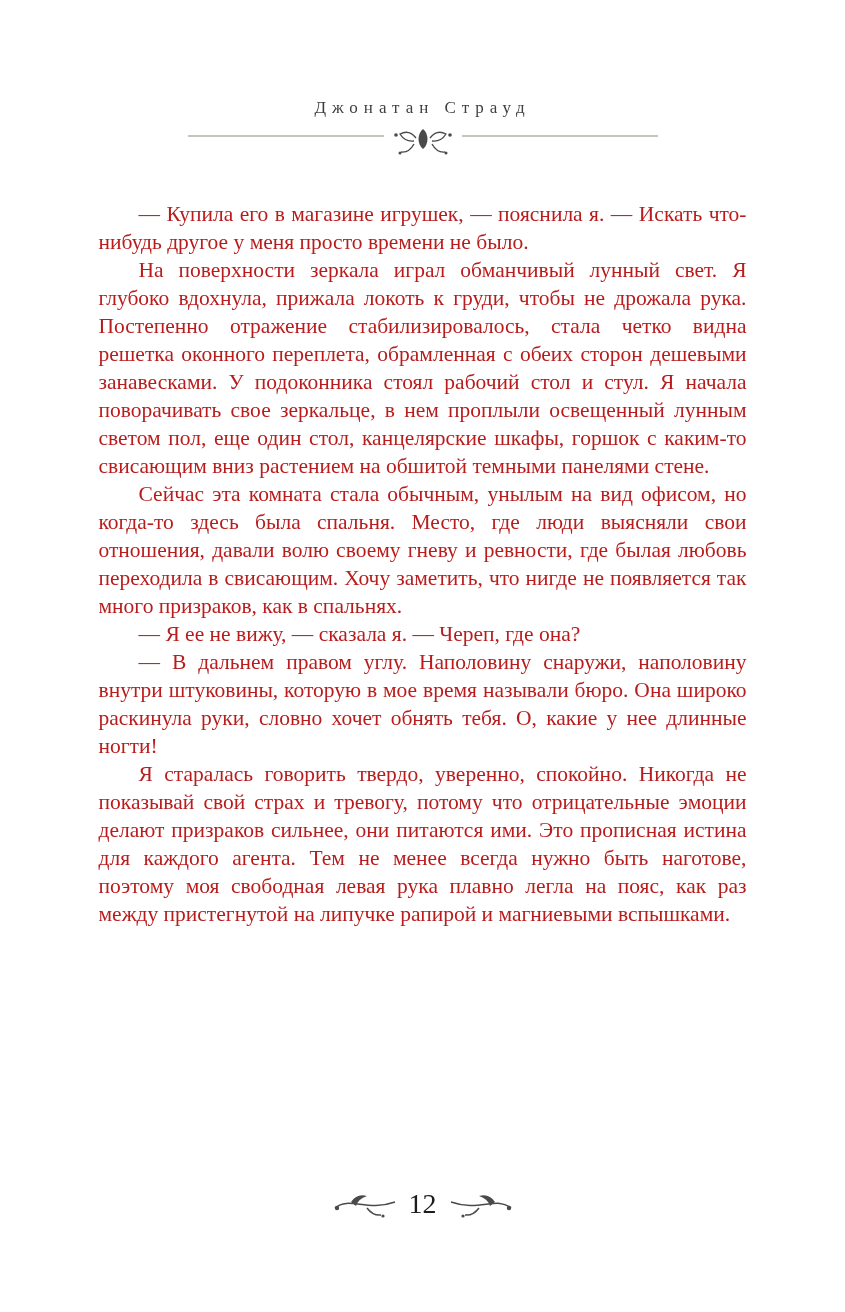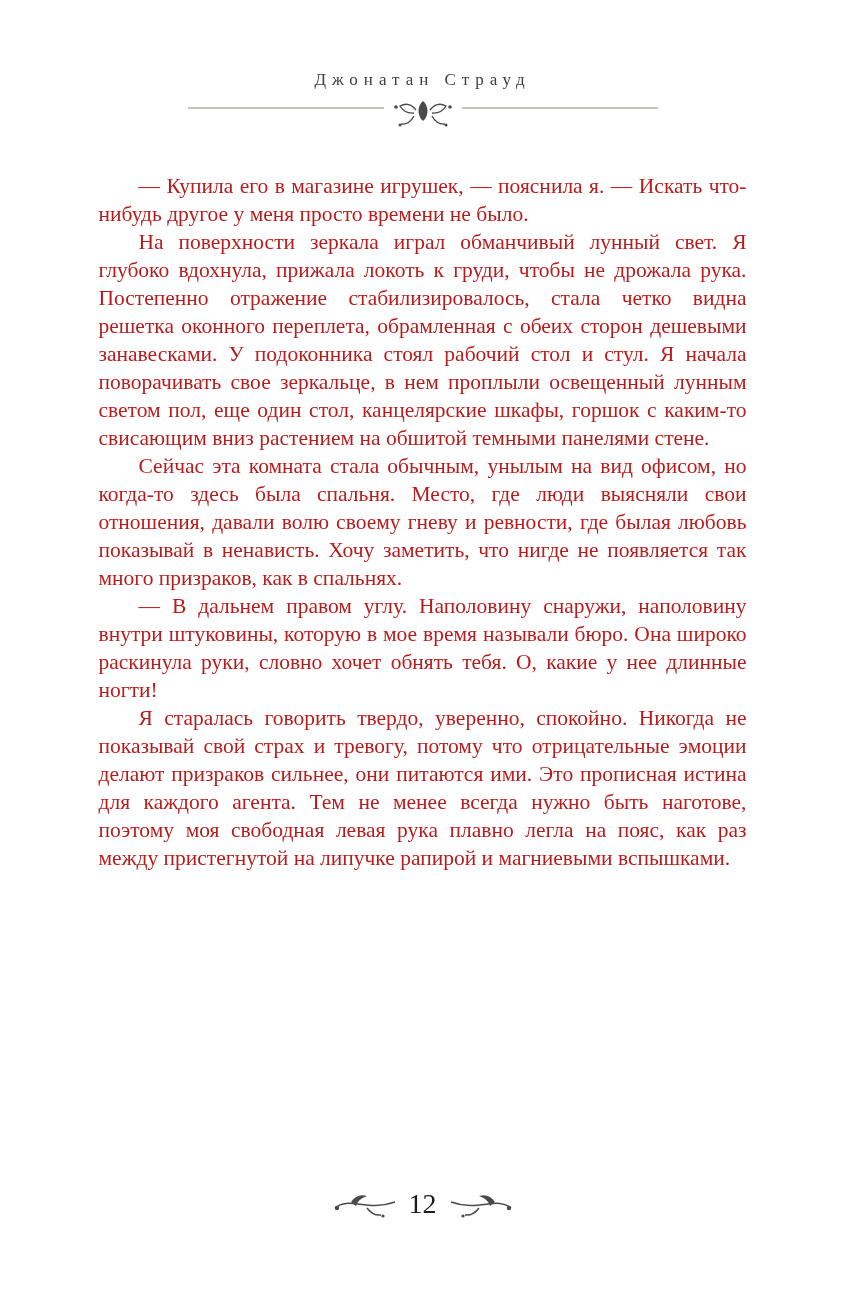--- a/index.html
+++ b/index.html
@@ -11,21 +11,21 @@
     position: relative;
     width: 845px;
     height: 1312px;
     background: #ffffff;
     font-family: "Liberation Serif", "DejaVu Serif", serif;
     color: #1c1c1c;
     overflow: hidden;
     box-sizing: border-box;
   }
   .running-header {
-    padding-top: 70px;
+    padding-top: 98px;
     text-align: center;
   }
   .author {
     font-size: 17px;
     letter-spacing: 6px;
     color: #3f3f3f;
     font-weight: 400;
   }
   .header-ornament {
     display: block;
@@ -88,21 +88,22 @@
         <circle cx="262" cy="9" r="1.8" fill="#4a4a4a" stroke="none"></circle>
         <circle cx="212" cy="27" r="1.5" fill="#4a4a4a" stroke="none"></circle>
         <circle cx="258" cy="27" r="1.5" fill="#4a4a4a" stroke="none"></circle>
       </g>
     </svg>
   </header>
 
   <main class="body-text" id="body-text">
       <p class="para">— Купила его в магазине игрушек, — пояснила я. — Искать что-нибудь другое у меня просто времени не было.</p>
       <p class="para">На поверхности зеркала играл обманчивый лунный свет. Я глубоко вдохнула, прижала локоть к груди, чтобы не дрожала рука. Постепенно отражение стабилизировалось, стала четко видна решетка оконного переплета, обрамленная с обеих сторон дешевыми занавесками. У подоконника стоял рабочий стол и стул. Я начала поворачивать свое зеркальце, в нем проплыли освещенный лунным светом пол, еще один стол, канцелярские шкафы, горшок с каким-то свисающим вниз растением на обшитой темными панелями стене.</p>
-      <p class="para">Сейчас эта комната стала обычным, унылым на вид офисом, но когда-то здесь была спальня. Место, где люди выясняли свои отношения, давали волю своему гневу и ревности, где былая любовь показывай в ненависть. Хочу заметить, что нигде не появляется так много призраков, как в спальнях.</p>
+      <p class="para">Сейчас эта комната стала обычным, унылым на вид офисом, но когда-то здесь была спальня. Место, где люди выясняли свои отношения, давали волю своему гневу и ревности, где былая любовь переходила в свисающим. Хочу заметить, что нигде не появляется так много призраков, как в спальнях.</p>
+      <p class="para">— Я ее не вижу, — сказала я. — Череп, где она?</p>
       <p class="para italic">— В дальнем правом углу. Наполовину снаружи, наполовину внутри штуковины, которую в мое время называли бюро. Она широко раскинула руки, словно хочет обнять тебя. О, какие у нее длинные ногти!</p>
       <p class="para">Я старалась говорить твердо, уверенно, спокойно. Никогда не показывай свой страх и тревогу, потому что отрицательные эмоции делают призраков сильнее, они питаются ими. Это прописная истина для каждого агента. Тем не менее всегда нужно быть наготове, поэтому моя свободная левая рука плавно легла на пояс, как раз между пристегнутой на липучке рапирой и магниевыми вспышками.</p>
     </main>
 
   <footer class="page-footer">
     <div class="pagenum-row">
       <svg class="flourish-left" width="64" height="36" viewBox="0 0 64 36" aria-hidden="true">
         <g stroke="#4a4a4a" fill="none" stroke-width="1.5">
           <path d="M2,22 C16,10 34,26 62,16"></path>
           <path d="M18,16 q6,-9 16,-6 q-9,3 -11,10" fill="#4a4a4a" stroke="none"></path>

